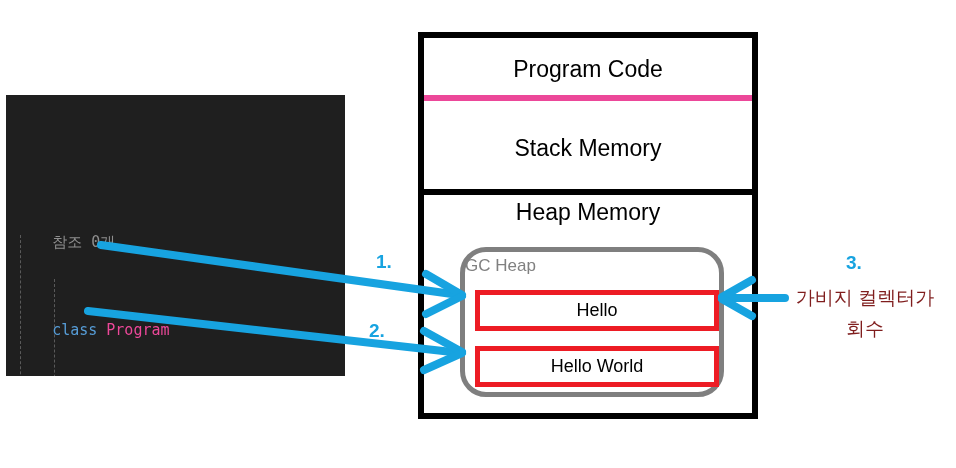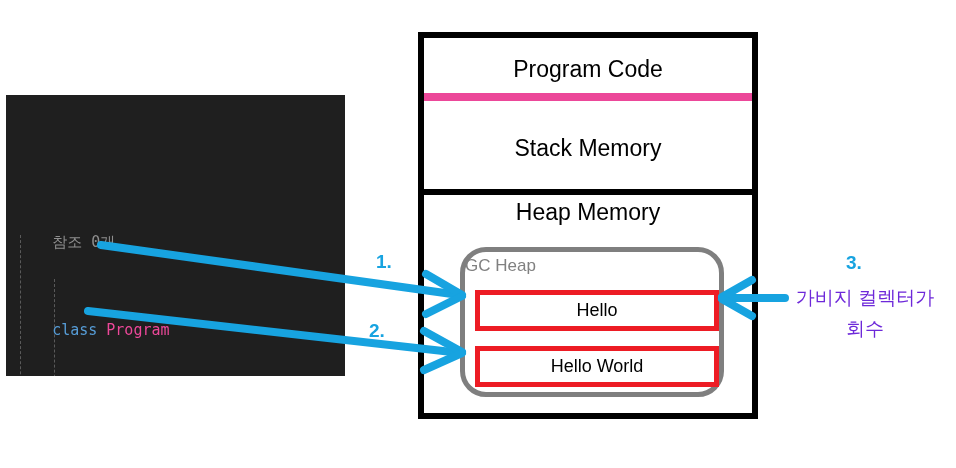--- a/index.html
+++ b/index.html
@@ -61,21 +61,21 @@
     background: #ffffff;
   }
   .mem-section {
     position: relative;
     box-sizing: border-box;
     text-align: center;
     color: #000;
   }
   #sec-program-code {
     height: 63px;
-    border-bottom: 8px solid #ec4899;
+    border-bottom: 6px solid #ec4899;
     line-height: 63px;
     font-size: 23px;
   }
   #sec-stack-memory {
     height: 94px;
     border-bottom: 6px solid #000;
     line-height: 94px;
     font-size: 23px;
   }
   #sec-heap-memory {
@@ -142,21 +142,21 @@
   #step-1 { left: 376px; top: 251px; }
   #step-2 { left: 369px; top: 320px; }
   #step-3 { left: 846px; top: 252px; }
 
   #gc-note {
     position: absolute;
     left: 782px;
     top: 282px;
     width: 166px;
     text-align: center;
-    color: #6d28d9;
+    color: #7f1d1d;
     font-size: 19px;
     line-height: 31px;
   }
 </style>
 </head>
 <body>
 
 <div id="code-panel">
   <div class="guide" id="guide1"></div>
   <div class="guide" id="guide2"></div>

